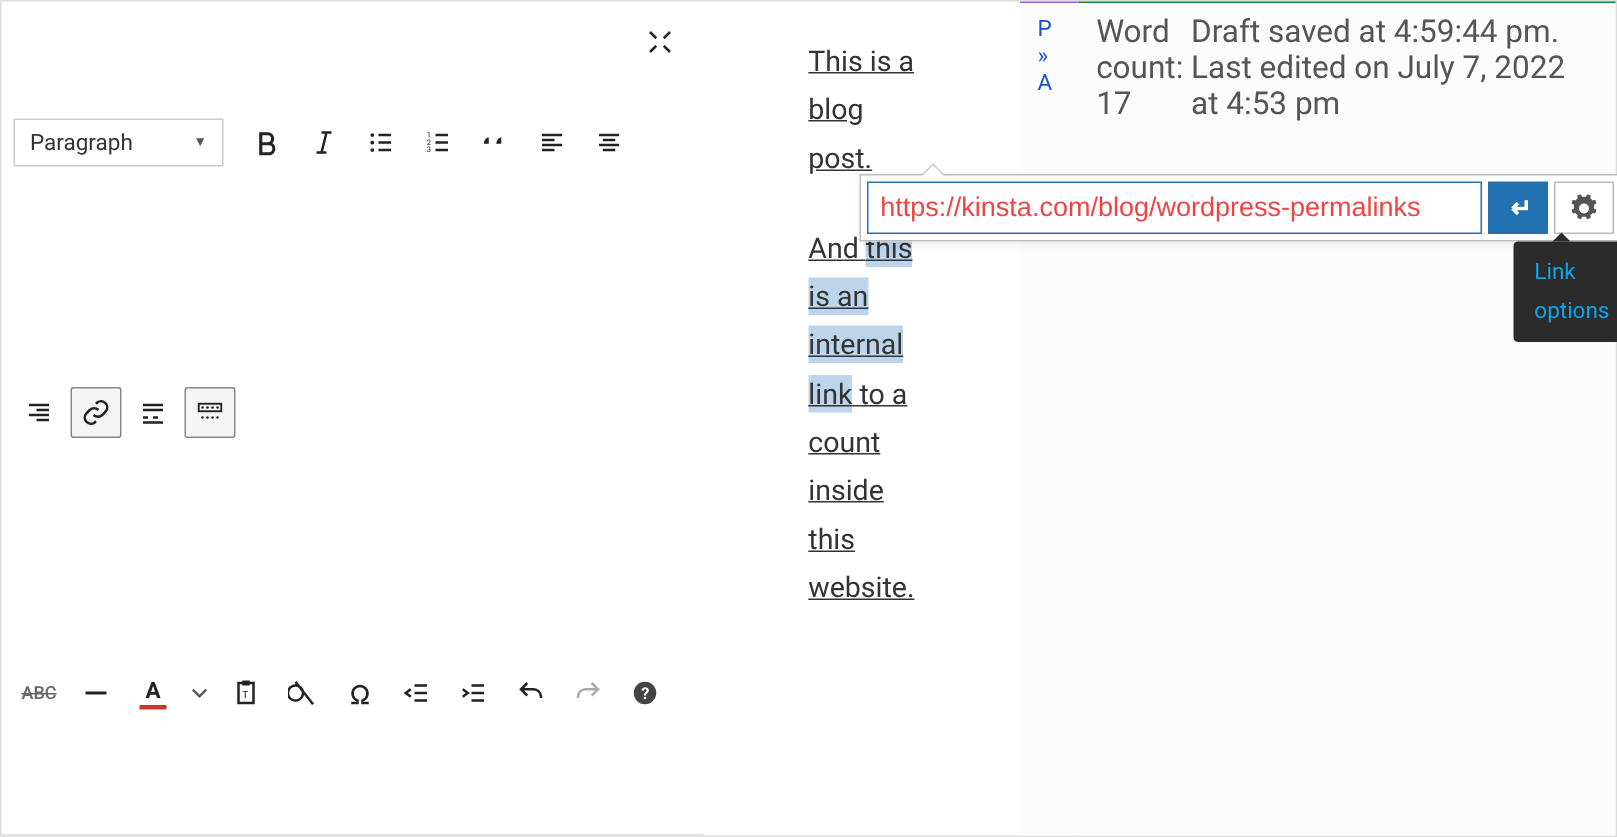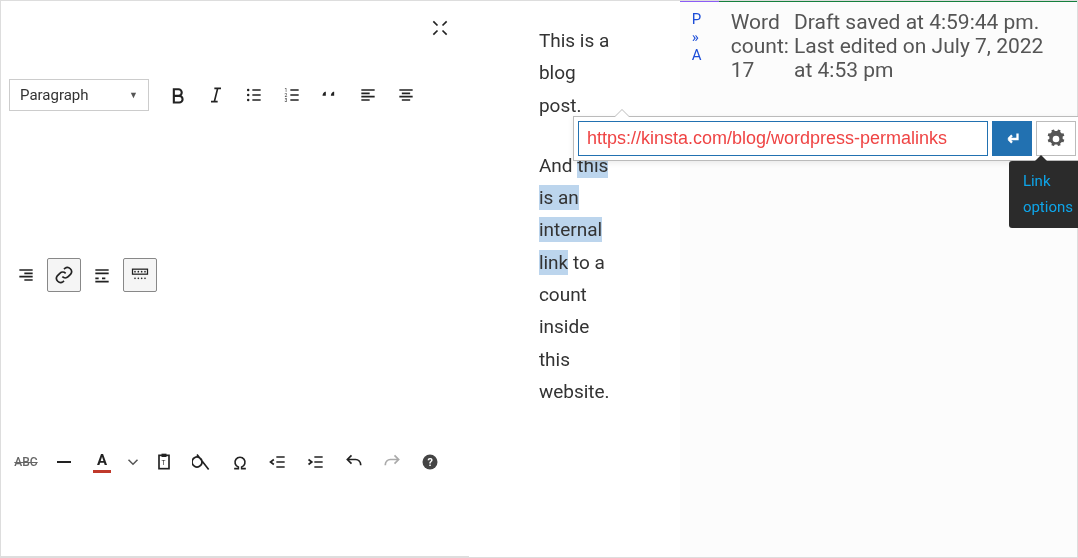--- a/index.html
+++ b/index.html
@@ -103,20 +103,21 @@
       right: 12px;
       top: 10px;
     }
     .content-area {
       flex: 1;
       padding: 24px 70px;
       font-size: 19px;
       color: #333;
       line-height: 1.7;
       position: relative;
+      text-decoration: underline;
     }
     .content-area p { margin-bottom: 28px; }
     .link-text {
       background: #bcd5ed;
       padding: 1px 0;
     }
     .link-popup {
       position: absolute;
       left: 104px;
       top: 115px;

